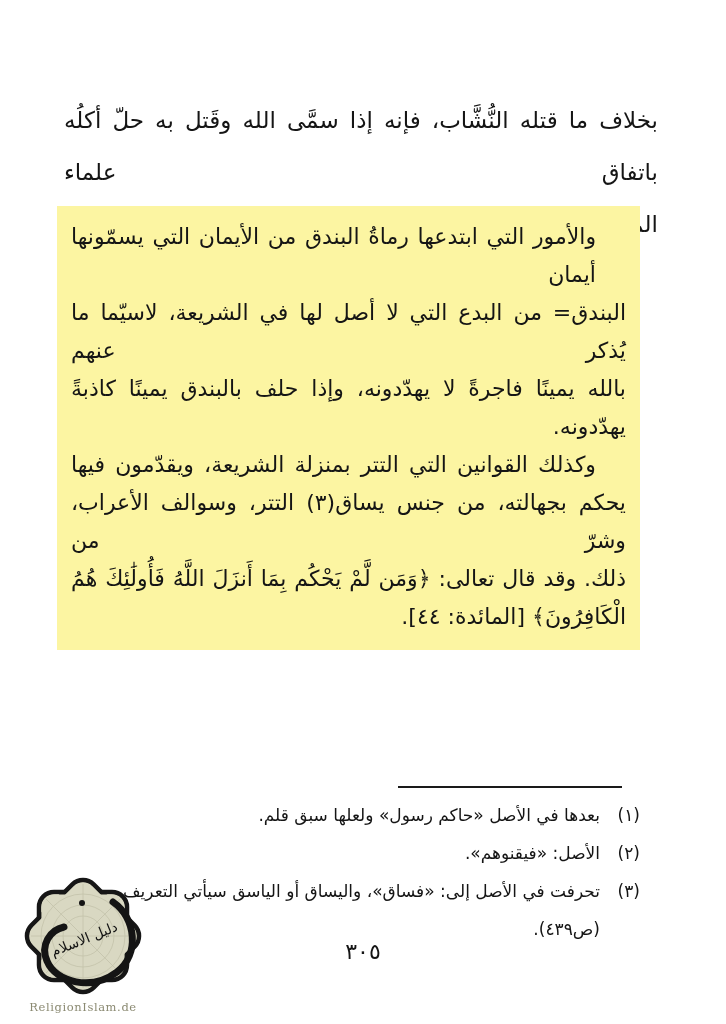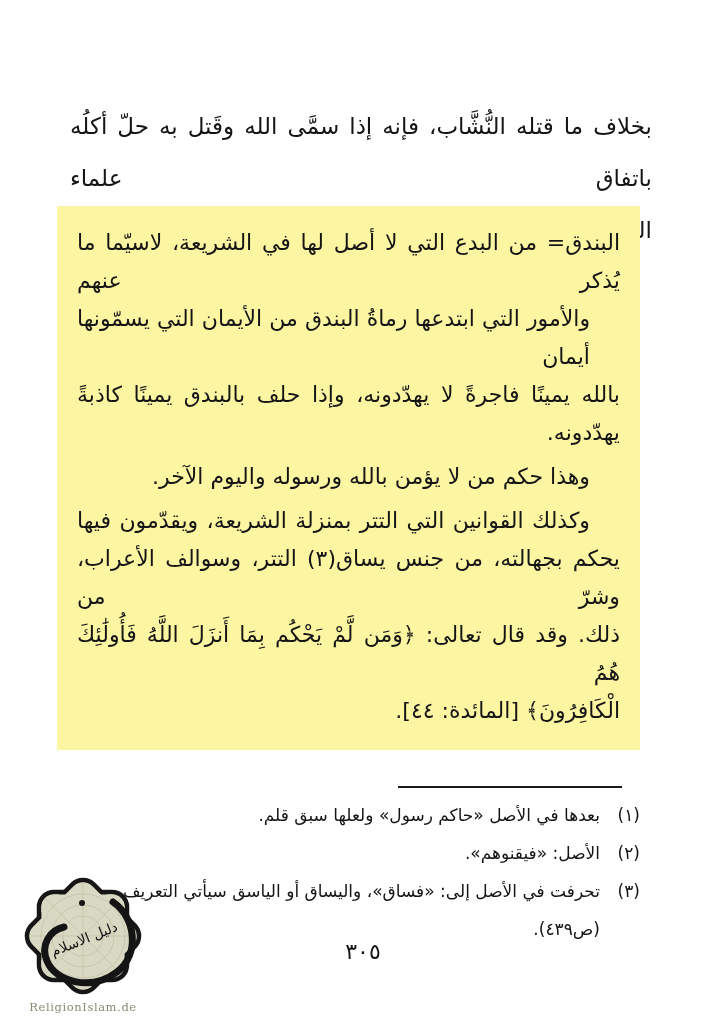--- a/index.html
+++ b/index.html
@@ -13,21 +13,21 @@
     position:absolute;top:94px;left:64px;right:68px;
     direction:rtl;font-size:23px;line-height:52px;
   }
   
   .highlight{
     position:absolute;top:206px;left:57px;right:86px;
     background:#fcf5a2;
     padding:12px 14px 14px 14px;
     direction:rtl;font-size:22px;line-height:38px;
   }
-  .para{margin:6px;}
+  .para{margin:0;}
   .jline{text-align:justify;text-align-last:justify;white-space:normal;}
   .jline.last{text-align-last:right;}
   .jline.first{padding-right:30px;}
   .intro .jline.first{padding-right:0;}
   
   .fn-rule{
     position:absolute;top:786px;right:104px;width:224px;height:0;
     border-top:2px solid #1a1a1a;
   }
   
@@ -58,26 +58,23 @@
 
   <div class="intro">
       <div class="para">
         <div class="jline first">بخلاف ما قتله النُّشَّاب، فإنه إذا سمَّى الله وقَتل به حلّ أكلُه باتفاق علماء</div>
         <div class="jline last">المسلمين.</div>
       </div>
     </div>
 
   <div class="highlight">
       <div class="para">
+        <div class="jline first">والأمور التي ابتدعها رماةُ البندق من الأيمان التي يسمّونها أيمان</div>
         <div class="jline">البندق= من البدع التي لا أصل لها في الشريعة، لاسيّما ما يُذكر عنهم</div>
-        <div class="jline first">والأمور التي ابتدعها رماةُ البندق من الأيمان التي يسمّونها أيمان</div>
         <div class="jline last">بالله يمينًا فاجرةً لا يهدّدونه، وإذا حلف بالبندق يمينًا كاذبةً يهدّدونه.</div>
-      </div>
-      <div class="para">
-        <div class="jline first last">وهذا حكم من لا يؤمن بالله ورسوله واليوم الآخر.</div>
       </div>
       <div class="para">
         <div class="jline first">وكذلك القوانين التي التتر بمنزلة الشريعة، ويقدّمون فيها</div>
         <div class="jline">يحكم بجهالته، من جنس يساق(٣) التتر، وسوالف الأعراب، وشرّ من</div>
         <div class="jline">ذلك. وقد قال تعالى: ﴿وَمَن لَّمْ يَحْكُم بِمَا أَنزَلَ اللَّهُ فَأُولَٰئِكَ هُمُ</div>
         <div class="jline last">الْكَافِرُونَ﴾ [المائدة: ٤٤].</div>
       </div>
     </div>
 
   <div class="fn-rule"></div>

